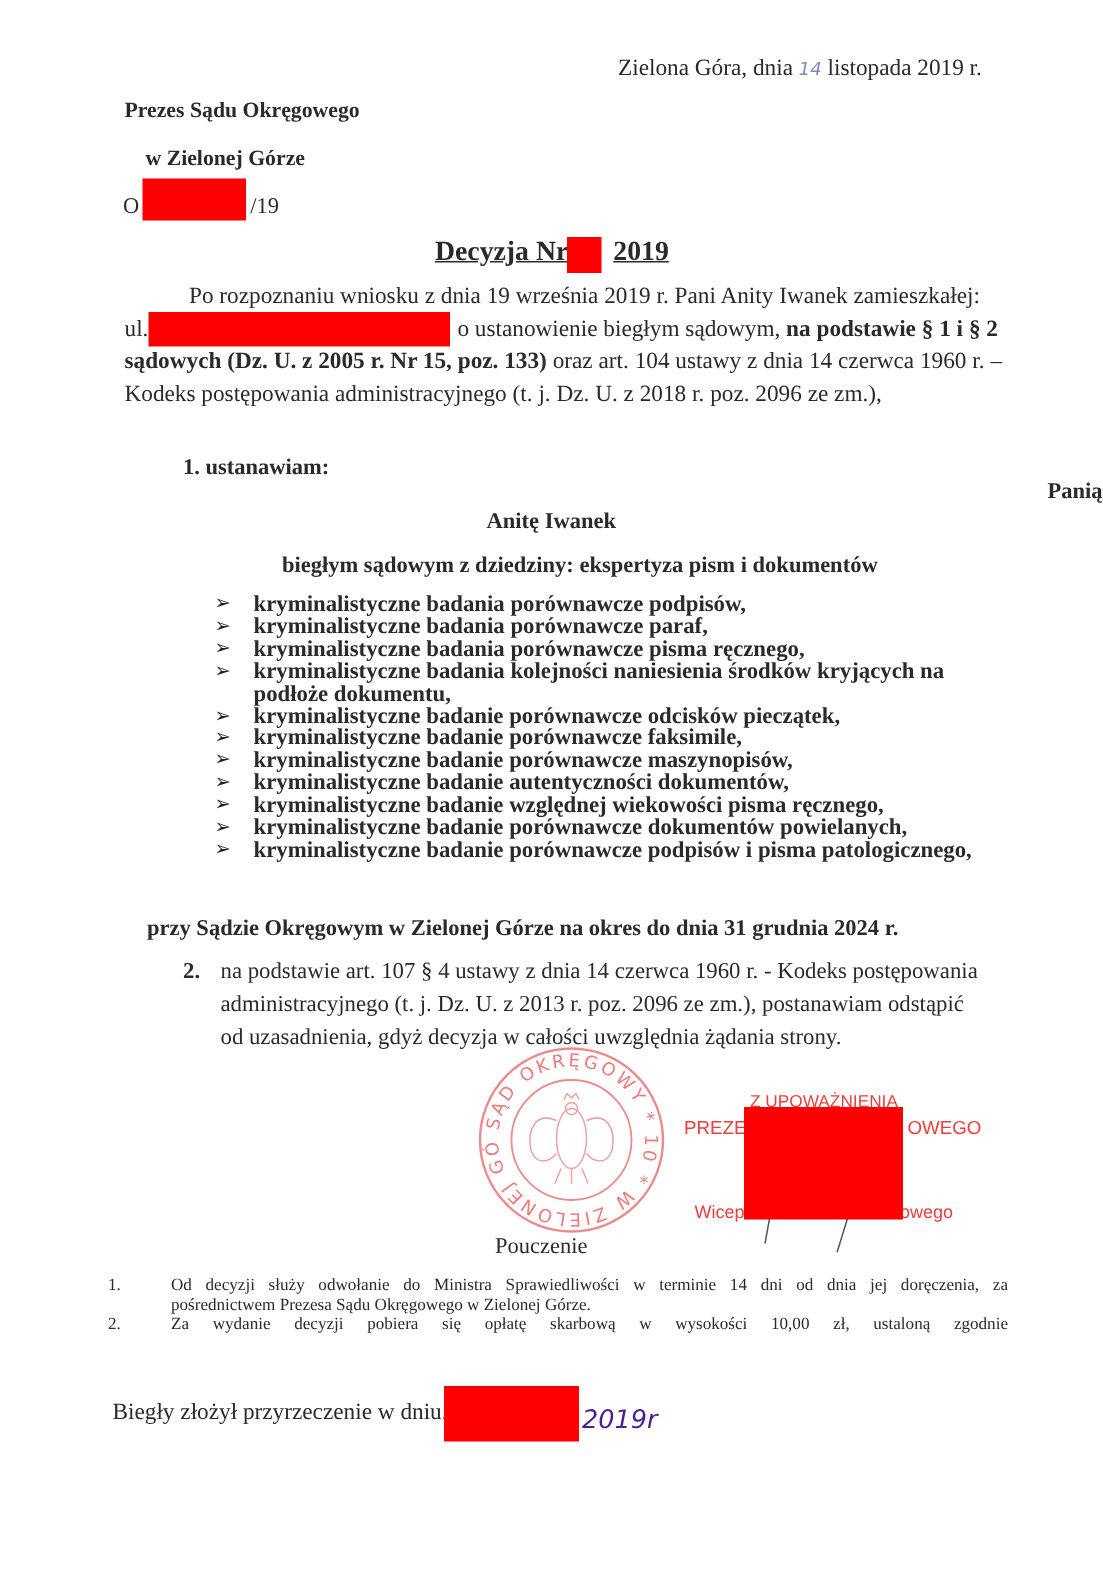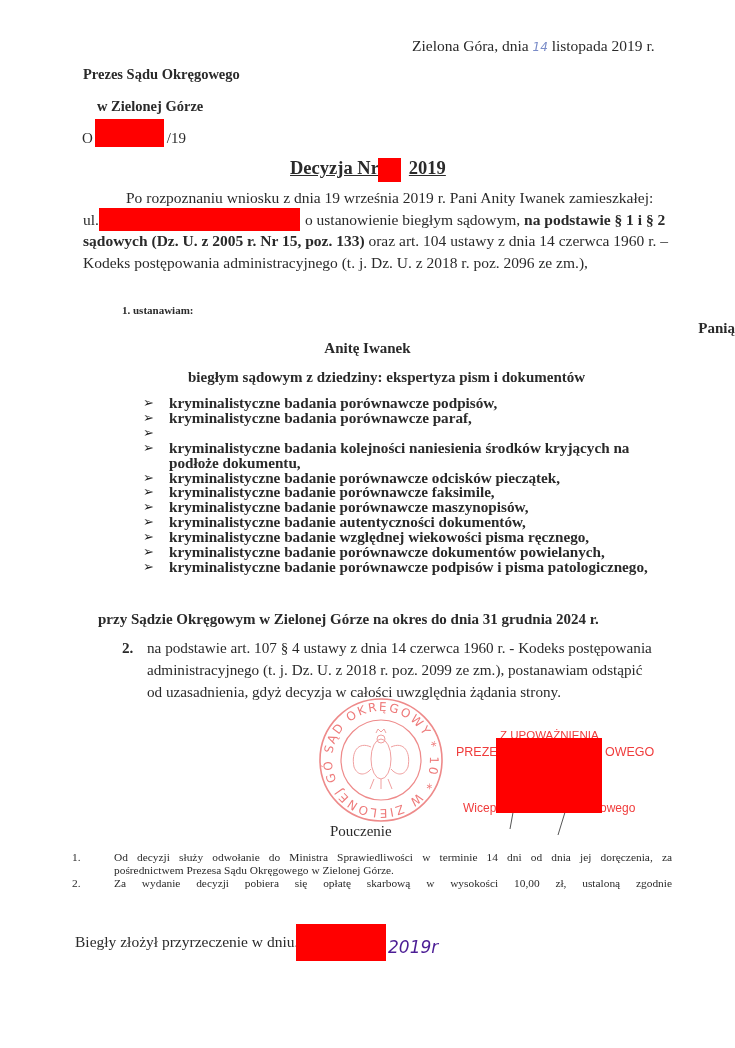--- a/index.html
+++ b/index.html
@@ -17,21 +17,21 @@
   #issuer-1 { left: 83px; top: 66px; font-size: 14.5px; font-weight: bold; }
   #issuer-2 { left: 97px; top: 98px; font-size: 14.5px; font-weight: bold; }
   #case-no { left: 82px; top: 130px; font-size: 15px; }
 
   #title { left: 290px; top: 158px; font-size: 18.5px; font-weight: bold; text-decoration: underline; }
 
   .para { position: absolute; left: 83px; width: 590px; font-size: 15.5px; line-height: 21.7px; text-align: justify; }
   #intro { top: 187px; }
   #intro .line { display: block; white-space: nowrap; }
 
-  #point1 { left: 122px; top: 304px; font-size: 11px; font-weight: bold; }
+  #point1 { left: 122px; top: 304px; font-size: 15px; font-weight: bold; }
   #person-1 { left: 0; width: 735px; text-align: right; top: 320px; font-size: 15px; font-weight: bold; }
   #person-2 { left: 0; width: 735px; text-align: center; top: 340px; font-size: 15px; font-weight: bold; }
   #domain-line { left: 188px; top: 369px; font-size: 15px; font-weight: bold; }
 
   #specialties { position: absolute; left: 143px; top: 396px; margin: 0; padding: 0; list-style: none; }
   #specialties li { font-size: 15.2px; font-weight: bold; line-height: 14.9px; display: flex; white-space: nowrap; }
   #specialties .arrow { width: 26px; font-size: 13px; font-family: "DejaVu Sans", sans-serif; font-weight: normal; color: #222; }
   #specialties .cont { padding-left: 26px; }
 
   #period { left: 98px; top: 611px; font-size: 15px; font-weight: bold; }
@@ -103,20 +103,21 @@
   <li>
       <span class="arrow">➢</span>
       <span>kryminalistyczne badania porównawcze podpisów,</span>
     </li>
   <li>
       <span class="arrow">➢</span>
       <span>kryminalistyczne badania porównawcze paraf,</span>
     </li>
   <li>
       <span class="arrow">➢</span>
+      <span>kryminalistyczne badania porównawcze pisma ręcznego,</span>
     </li>
   <li>
       <span class="arrow">➢</span>
       <span>kryminalistyczne badania kolejności naniesienia środków kryjących na</span>
     </li>
   <li class="cont">
       <span>podłoże dokumentu,</span>
     </li>
   <li>
       <span class="arrow">➢</span>
@@ -146,21 +147,21 @@
       <span class="arrow">➢</span>
       <span>kryminalistyczne badanie porównawcze podpisów i pisma patologicznego,</span>
     </li>
 </ul>
 
 <div class="abs" id="period">przy Sądzie Okręgowym w Zielonej Górze na okres do dnia 31 grudnia 2024 r.</div>
 
 <div id="point2">
   <span class="num" style="top:0;">2.</span>
   <span class="txt" style="top:0;">na podstawie art. 107 § 4 ustawy z dnia 14 czerwca 1960 r. - Kodeks postępowania</span>
-  <span class="txt" style="top:22px;">administracyjnego (t. j. Dz. U. z 2018 r. poz. 2099 ze zm.),  postanawiam odstąpić</span>
+  <span class="txt" style="top:22px;">administracyjnego (t. j. Dz. U. z 2013 r. poz. 2096 ze zm.),  postanawiam odstąpić</span>
   <span class="txt" style="top:44px;">od uzasadnienia, gdyż decyzja w całości uwzględnia żądania strony.</span>
 </div>
 
 <svg id="stamp" viewBox="0 0 126 126">
   <defs>
     <path id="stamp-arc" d="M63,63 m-49,0 a49,49 0 1,1 98,0 a49,49 0 1,1 -98,0"></path>
   </defs>
   <circle cx="63" cy="63" r="61" fill="none" stroke="#ee8a8a" stroke-width="1.6"></circle>
   <circle cx="63" cy="63" r="40" fill="none" stroke="#ee8a8a" stroke-width="1.2"></circle>
   <text font-family="DejaVu Sans, sans-serif" font-size="12" fill="#ee7a7a" letter-spacing="2">

